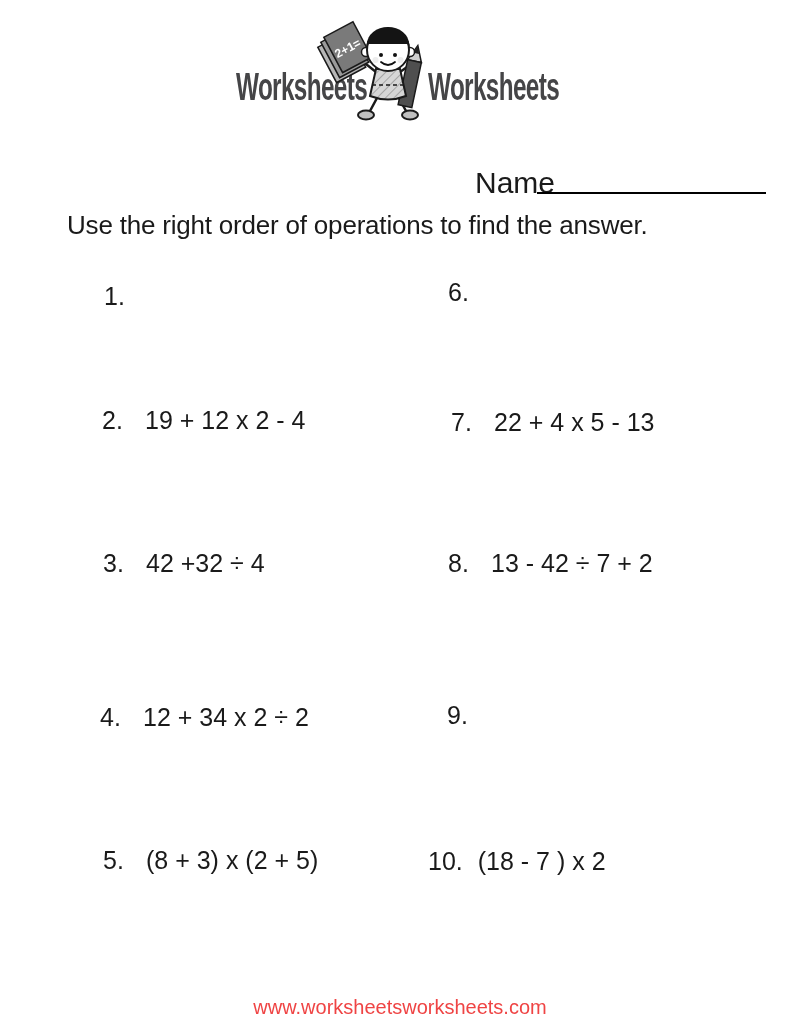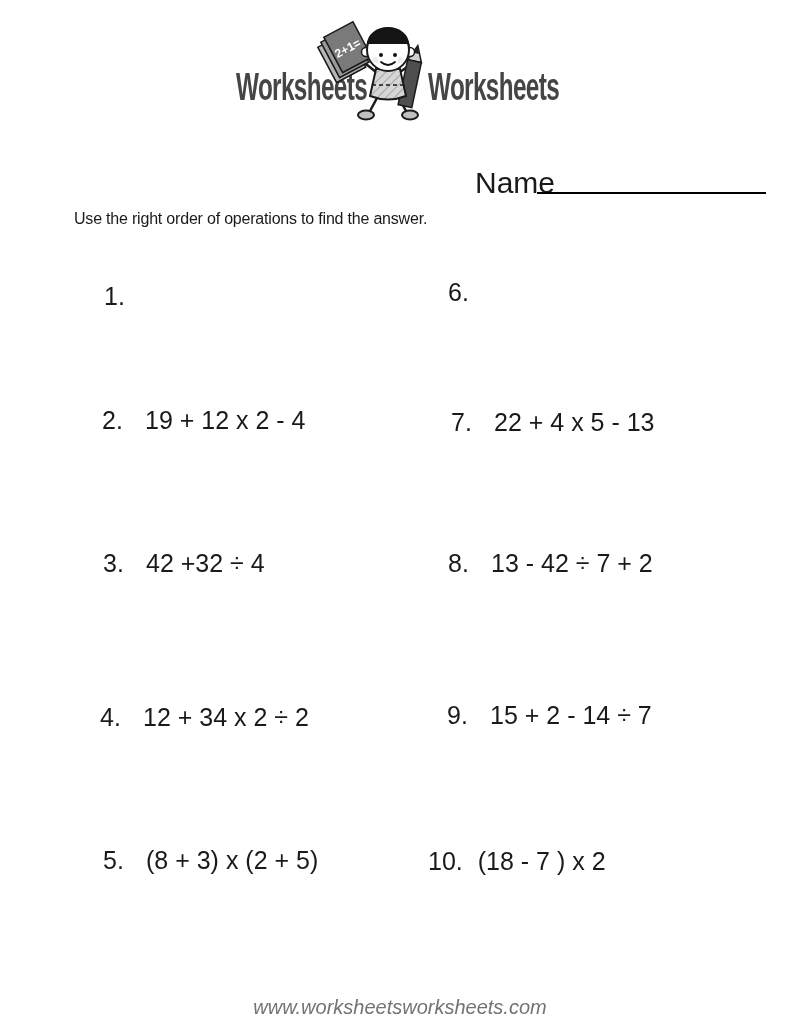--- a/index.html
+++ b/index.html
@@ -27,31 +27,31 @@
   .logo-text.lt-right{left:428px;}
   .mascot{position:absolute;left:305px;top:8px;width:150px;height:122px;}
   
   .title{
     position:absolute;left:67px;top:166px;
     font-size:26px;font-weight:700;letter-spacing:-0.4px;
   }
   .name-label{position:absolute;left:475px;top:166px;font-size:30px;}
   .name-line{position:absolute;left:537px;top:178px;width:229px;height:14px;border-bottom:2px solid #000;}
   .instruction{
-    position:absolute;left:74px;top:210px;
-    font-size:16px;font-weight:400;letter-spacing:-0.2px;
+    position:absolute;left:67px;top:210px;
+    font-size:26px;font-weight:400;letter-spacing:-0.2px;
   }
   
   .problem{position:absolute;font-size:25px;display:flex;line-height:1.1;}
   .problem .num{min-width:28px;}
   .problem .expr{margin-left:15px;white-space:pre;}
   
   .footer{
     position:absolute;left:0;right:0;top:996px;
-    text-align:center;font-size:20px;color:#737373;font-style:italic;
+    text-align:center;font-size:20px;color:#ef4444;
   }
 </style>
 </head>
 <body>
 
 <div class="page">
 
   <div class="logo-text lt-left">Worksheets</div>
   <div class="logo-text lt-right">Worksheets</div>
 
@@ -139,21 +139,20 @@
   <div class="problem" style="left:451px;top:409px">
     <span class="num">7.</span>
     <span class="expr">22 + 4 x 5 - 13</span>
   </div>
   <div class="problem" style="left:448px;top:550px">
     <span class="num">8.</span>
     <span class="expr">13 - 42 ÷ 7 + 2</span>
   </div>
   <div class="problem" style="left:447px;top:702px">
     <span class="num">9.</span>
-    <span class="expr">15 + 2 - 14 ÷ 7</span>
   </div>
   <div class="problem" style="left:428px;top:848px">
     <span class="num">10.</span>
     <span class="expr">(18 - 7 ) x 2</span>
   </div>
 
   <div class="footer">www.worksheetsworksheets.com</div>
 
 </div>
 

